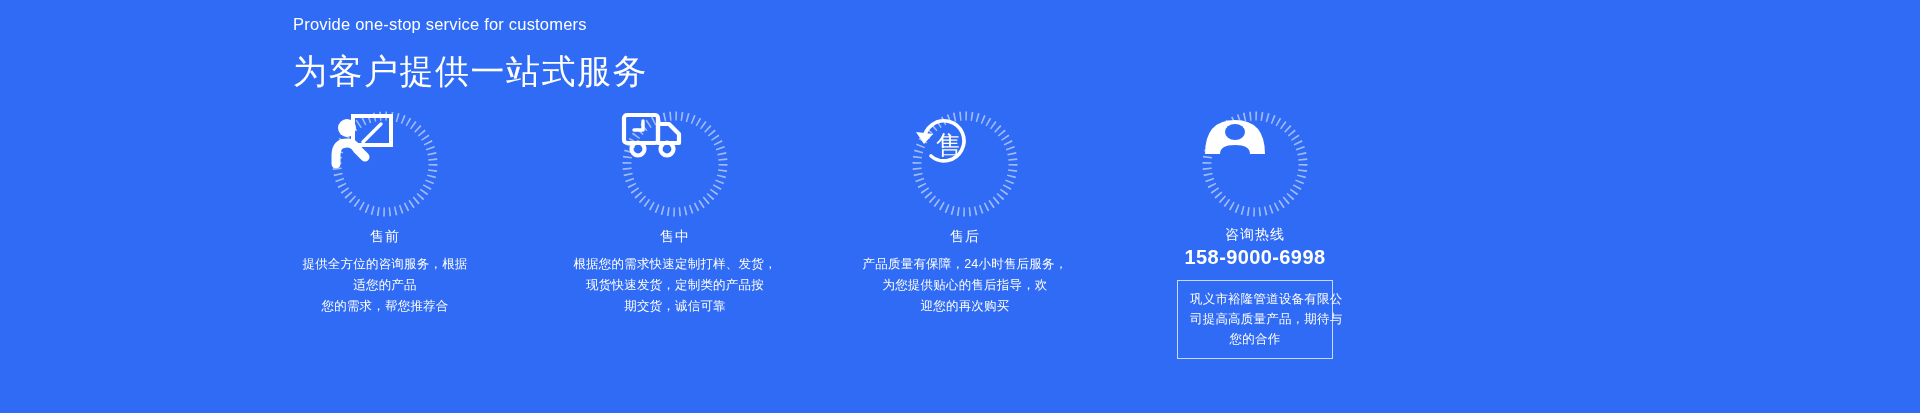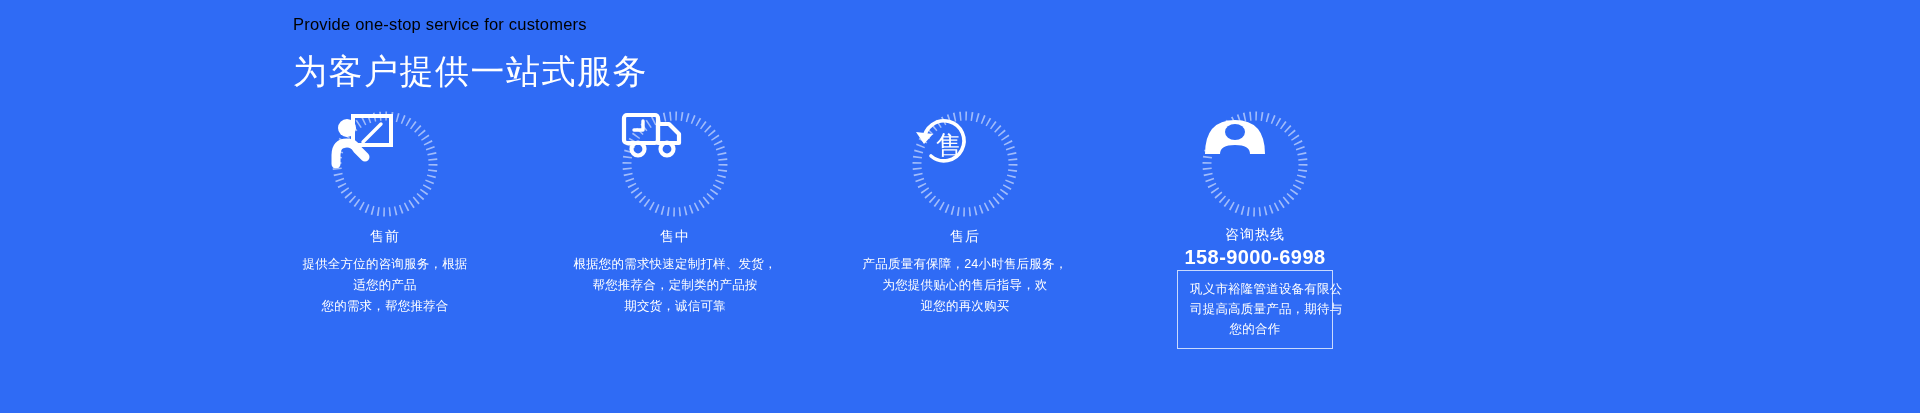--- a/index.html
+++ b/index.html
@@ -10,21 +10,21 @@
     color:#ffffff;
     overflow:hidden;
     position:relative;
   }
   .banner { position:relative; width:1920px; height:413px; background:#2f6bf5; }
 
   
   .heading { position:absolute; left:293px; top:14px; }
   .heading-en {
     font-size:16.5px; font-weight:400; letter-spacing:.2px;
-    color:#000000; line-height:1.3; white-space:nowrap;
+    color:#ffffff; line-height:1.3; white-space:nowrap;
   }
   .heading-cn {
     font-size:34px; font-weight:400; letter-spacing:1.5px;
     color:#ffffff; line-height:1.25; margin-top:15px; white-space:nowrap;
   }
 
   
   .cols { position:absolute; left:240px; top:110px; width:1160px; display:flex; }
   .col { width:290px; display:flex; flex-direction:column; align-items:center; }
 
@@ -48,21 +48,21 @@
   
   .contact-title {
     font-size:14px; font-weight:400; letter-spacing:1px;
     margin-top:8px; line-height:1.2; white-space:nowrap;
   }
   .contact-phone {
     font-size:20px; font-weight:bold; letter-spacing:.4px;
     margin-top:3px; line-height:1.15; white-space:nowrap;
   }
   .contact-box {
-    margin-top:1px; border:1px solid rgba(255,255,255,.75);
+    margin-top:11px; border:1px solid rgba(255,255,255,.75);
     padding:8px 12px 9px; width:156px;
     font-size:12.5px; line-height:20px; text-align:center; letter-spacing:.2px;
   }
   .contact-box span { display:block; white-space:nowrap; }
 </style>
 </head>
 <body style="background: rgb(47, 107, 245);">
 
 <div class="banner">
 
@@ -107,21 +107,21 @@
             <path d="M37 14 h11 l10 10 v9 h-21 z" fill="none" stroke="#fff" stroke-width="4.2" stroke-linejoin="round"></path>
             <path d="M22 11 v9 h-9" fill="none" stroke="#fff" stroke-width="3.4" stroke-linecap="round" stroke-linejoin="round"></path>
             <circle cx="17" cy="39" r="6.5" fill="none" stroke="#fff" stroke-width="4.2"></circle>
             <circle cx="46" cy="39" r="6.5" fill="none" stroke="#fff" stroke-width="4.2"></circle>
           </svg>
         </div>
       </div>
       <div class="col-title">售中</div>
       <div class="col-desc">
         <span>根据您的需求快速定制打样、发货，</span>
-        <span>帮您推荐合，定制类的产品按</span>
+        <span>现货快速发货，定制类的产品按</span>
         <span>期交货，诚信可靠</span>
       </div>
     </div>
 
     <div class="col">
       <div class="ring">
         <svg width="108" height="108" viewBox="0 0 108 108">
           <circle cx="54" cy="54" r="48" fill="none" stroke="#ffffff" stroke-opacity="0.55" stroke-width="9" stroke-dasharray="1.6 4.2"></circle>
         </svg>
         <div class="glyph">

